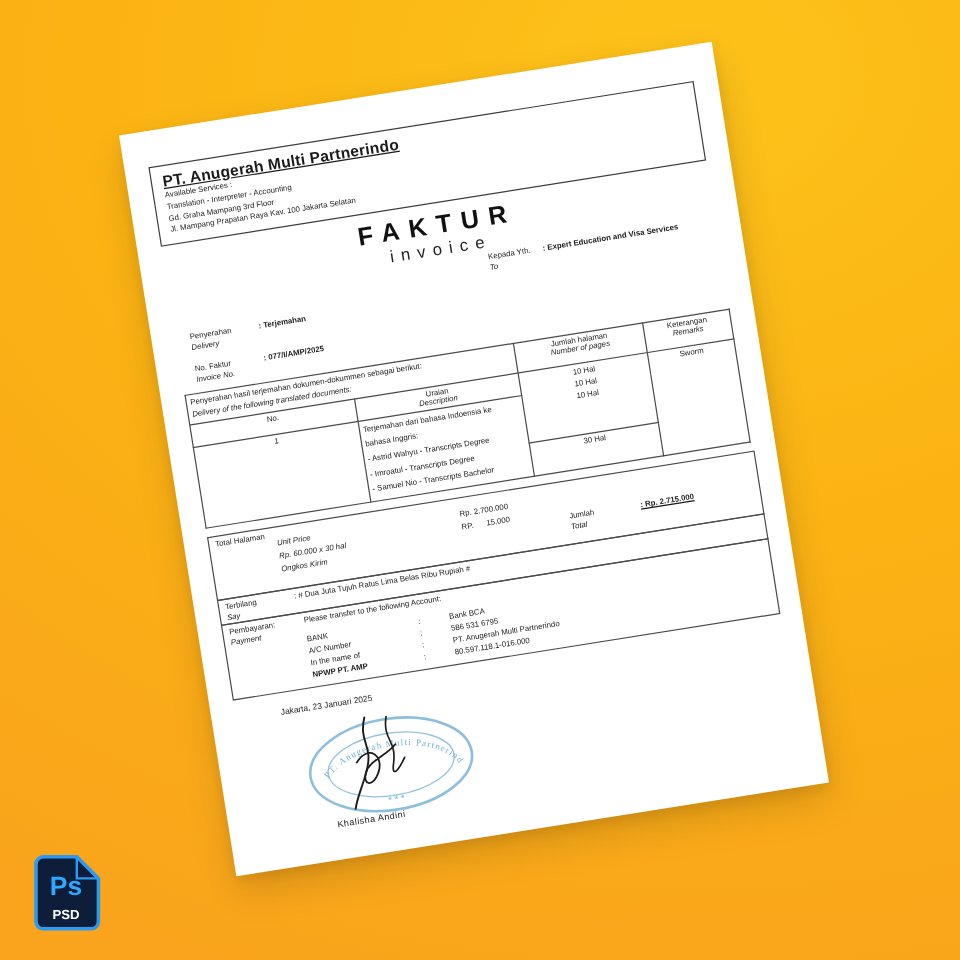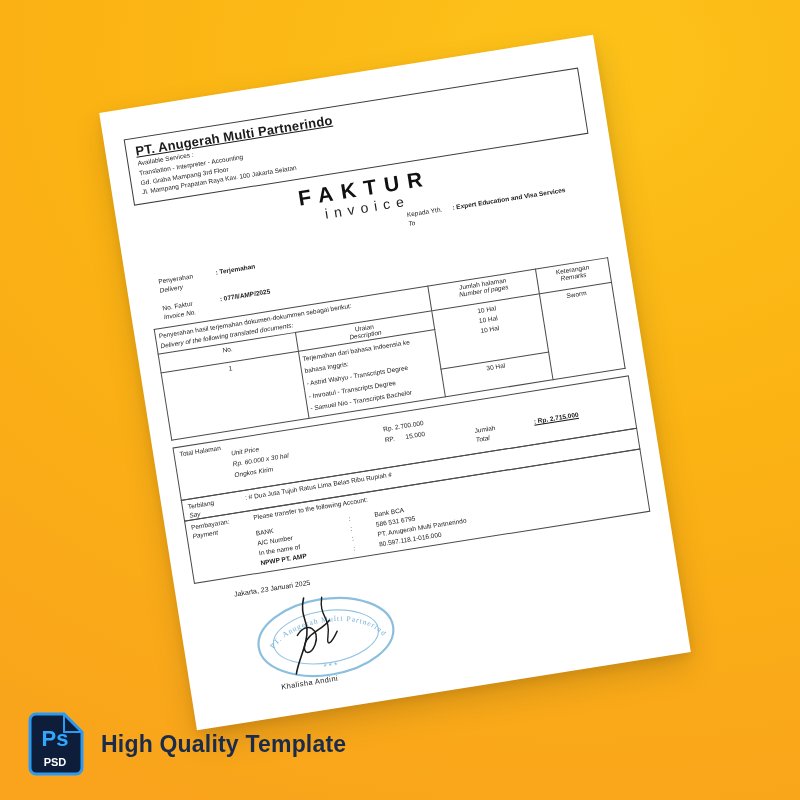--- a/index.html
+++ b/index.html
@@ -79,21 +79,21 @@
   .payment .pvalue{position:absolute;left:188px;}
   .payment .prow.npwp .plabel{font-weight:bold;}
 
   
   .sign-block{margin:13px 0 0 38px;position:relative;height:130px;}
   .place-date{font-size:7px;color:#1a1a1a;}
   .stamp-wrap{position:absolute;left:6px;top:12px;width:160px;height:100px;}
   .signer-name{position:absolute;left:26px;top:86px;font-size:7.5px;color:#222;letter-spacing:.4px;}
 
   
-  .brand{position:absolute;left:28px;top:712px;display:flex;align-items:center;gap:17px;}
+  .brand{position:absolute;left:28px;top:712px;display:flex;align-items:flex-start;gap:17px;}
   .brand-text{line-height:1.22;}
   .brand-title,.brand-site{font-size:23px;font-weight:bold;color:#1b2b4b;letter-spacing:.2px;}
 </style>
 </head>
 <body>
 
 <div class="paper">
   <div class="paper-inner">
 
     <div class="company-box">
@@ -256,15 +256,14 @@
 </div>
 
 <div class="brand">
   <svg width="56" height="64" viewBox="0 0 56 64">
     <path d="M8 2 H36 L54 20 V56 a6 6 0 0 1 -6 6 H8 a6 6 0 0 1 -6 -6 V8 a6 6 0 0 1 6 -6 Z" fill="#0d1d3a" stroke="#2b9af3" stroke-width="3"></path>
     <path d="M36 2 V20 H54" fill="none" stroke="#2b9af3" stroke-width="2"></path>
     <text x="27" y="34" text-anchor="middle" font-size="22" font-weight="bold" fill="#31a8ff" font-family="Liberation Sans, sans-serif">Ps</text>
     <text x="27" y="54" text-anchor="middle" font-size="11" font-weight="bold" fill="#ffffff" font-family="Liberation Sans, sans-serif">PSD</text>
   </svg>
   <div class="brand-text">
-    <div class="brand-title">High Quality Template</div>
   </div>
 </div>
 
 </body></html>

